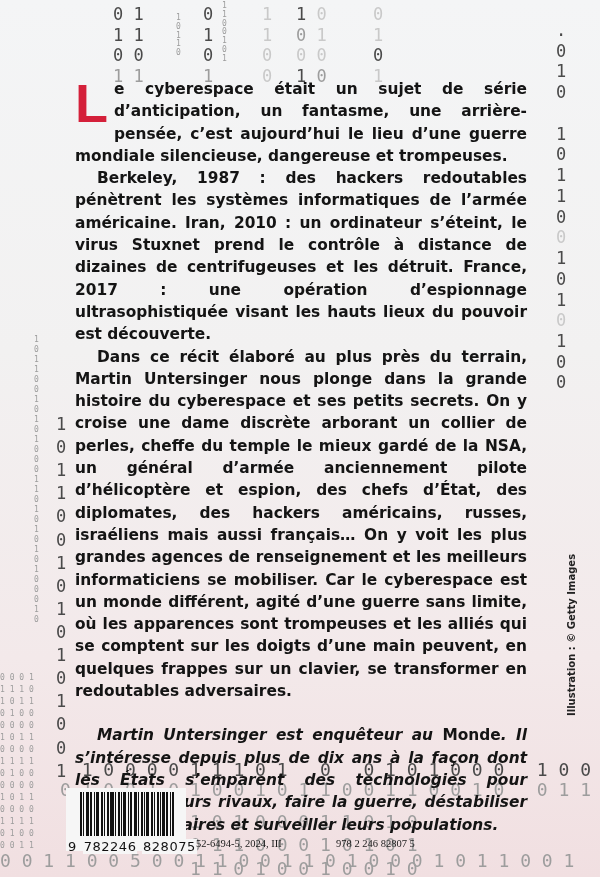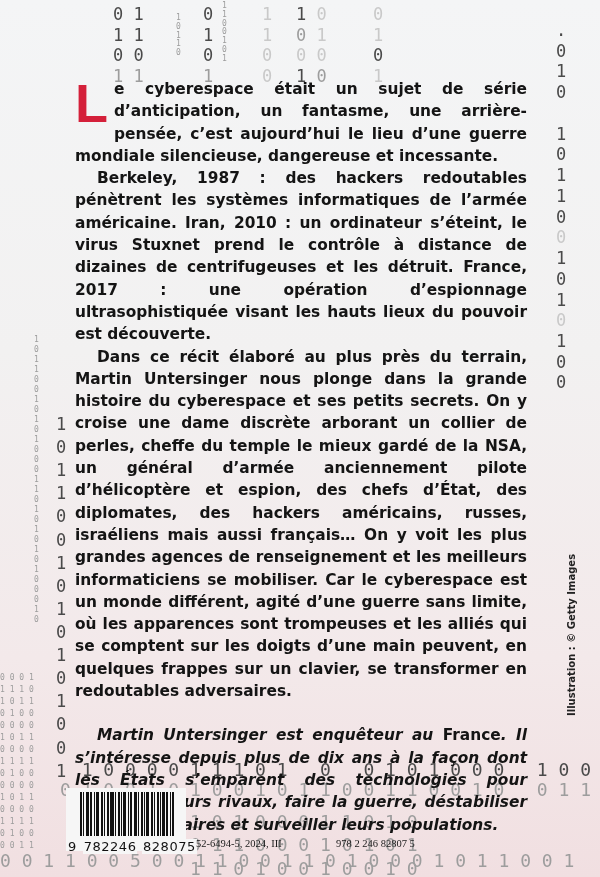--- a/index.html
+++ b/index.html
@@ -169,26 +169,26 @@
 0 0 1 1</div>
   <div class="col dark" style="left:60px;top:760px;font-size:18px;line-height:1.1;">  1 0 0 0 0 1 1 1 0 1   0   0 1 0 1 0 0 0   1 0 0 0   1 0 1</div>
   <div class="col mid" style="left:60px;top:780px;font-size:18px;line-height:1.1;">0 1 0 0 1 0 1 0 0 1 0 1 1 0 0 1 1 0 0 1 0   0 1 1 0   0 1</div>
   <div class="col mid" style="left:190px;top:810px;font-size:18px;line-height:1.3;">1 0 1 0 0 0 1 1 0 1 0
 0 1 1 0 0 0 1 0 1 0 1
 1 1 0 1 0 0 1 0 0 1 0</div>
   <div class="col mid" style="left:0px;top:850px;font-size:18px;">0 0 1 1 0 0 5 0 0 1 1 0 0 1 1 0 1 0 0 0 1 0 1 1 0 0 1</div>
 </div>
 
 <div class="text-block">
-  <p class="first"><span class="dropcap">L</span><span>e cyberespace était un sujet de série d’anticipation, un fantasme, une arrière-pensée, c’est aujourd’hui le lieu d’une guerre mondiale silencieuse, dangereuse et incessante.</span></p>
+  <p class="first"><span class="dropcap">L</span><span>e cyberespace était un sujet de série d’anticipation, un fantasme, une arrière-pensée, c’est aujourd’hui le lieu d’une guerre mondiale silencieuse, dangereuse et trompeuses.</span></p>
   <p>Berkeley, 1987 : des hackers redoutables pénètrent les systèmes informatiques de l’armée américaine. Iran, 2010 : un ordinateur s’éteint, le virus Stuxnet prend le contrôle à distance de dizaines de centrifugeuses et les détruit. France, 2017 : une opération d’espionnage ultrasophistiquée visant les hauts lieux du pouvoir est découverte.</p>
   <p>Dans ce récit élaboré au plus près du terrain, Martin Untersinger nous plonge dans la grande histoire du cyberespace et ses petits secrets. On y croise une dame discrète arborant un collier de perles, cheffe du temple le mieux gardé de la NSA, un général d’armée anciennement pilote d’hélicoptère et espion, des chefs d’État, des diplomates, des hackers américains, russes, israéliens mais aussi français… On y voit les plus grandes agences de renseignement et les meilleurs informaticiens se mobiliser. Car le cyberespace est un monde différent, agité d’une guerre sans limite, où les apparences sont trompeuses et les alliés qui se comptent sur les doigts d’une main peuvent, en quelques frappes sur un clavier, se transformer en redoutables adversaires.</p>
   <div class="gap"></div>
   <div class="bio">
-    <p><span>Martin Untersinger est enquêteur au </span><span class="upright">France</span><span>. Il s’intéresse depuis plus de dix ans à la façon dont les États s’emparent des technologies pour espionner leurs rivaux, faire la guerre, déstabiliser leurs adversaires et surveiller leurs populations.</span></p>
+    <p><span>Martin Untersinger est enquêteur au </span><span class="upright">Monde</span><span>. Il s’intéresse depuis plus de dix ans à la façon dont les États s’emparent des technologies pour espionner leurs rivaux, faire la guerre, déstabiliser leurs adversaires et surveiller leurs populations.</span></p>
   </div>
 </div>
 
 <div class="credit">Illustration : © Getty Images</div>
 
 <div class="barcode-box">
   <div class="bars">
     <span style="width:2px;margin-right:1px"></span>
       <span style="width:1px;margin-right:2px"></span>
       <span style="width:3px;margin-right:1px"></span>

